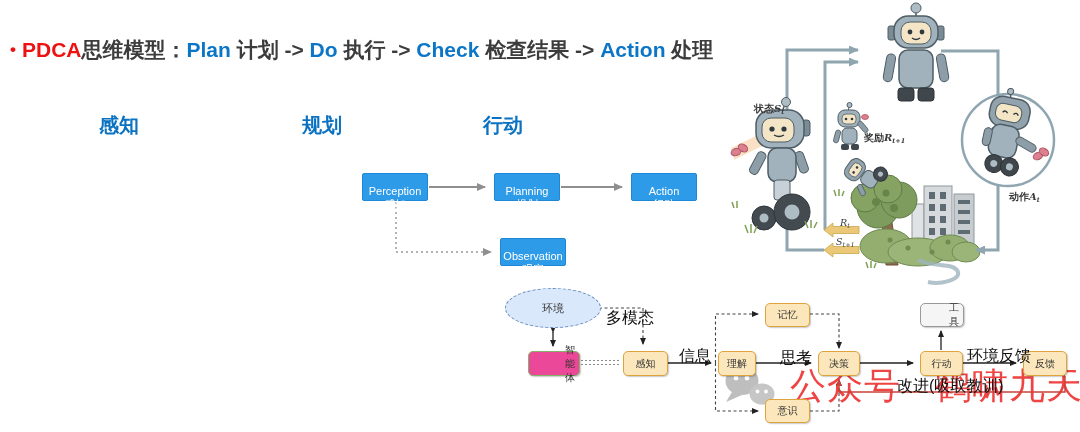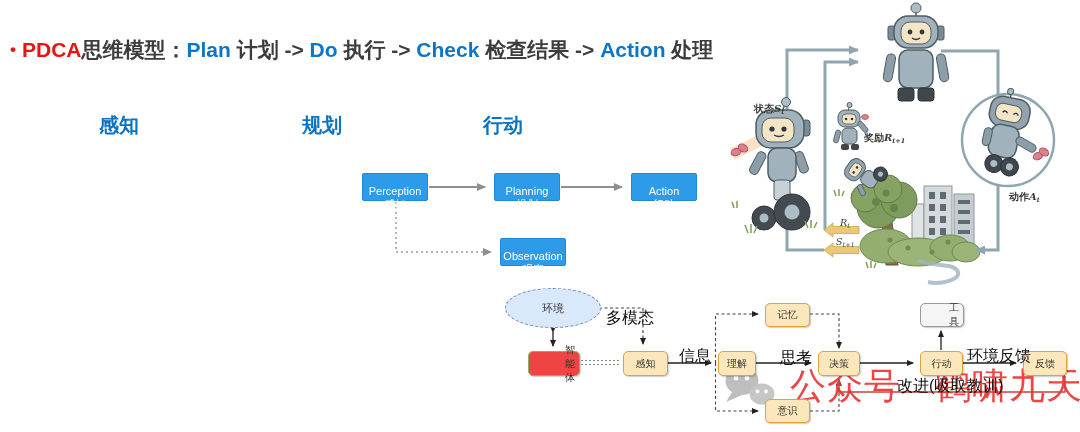--- a/index.html
+++ b/index.html
@@ -15,21 +15,21 @@
   .pipeline{position:absolute;left:349px;top:160px;width:373px;height:127px;background:#fff;}
   .pipeline svg{position:absolute;left:0;top:0;}
   .pbox{position:absolute;width:66px;height:28px;background:#2E9BE8;border:1px solid #1E87D6;
         border-radius:2px;color:#fff;text-align:center;font-size:11px;line-height:13px;padding-top:11px;box-sizing:border-box;}
   
   .agentflow{position:absolute;left:500px;top:285px;width:580px;height:147px;z-index:2;}
   .agentflow svg{position:absolute;left:0;top:0;}
   .node{position:absolute;box-sizing:border-box;display:flex;align-items:center;justify-content:center;
         font-size:10px;color:#333;border-radius:5px;box-shadow:1px 1px 1.5px rgba(0,0,0,.22);}
   .n-orange{background:#FBE7BB;border:1.3px solid #DFA33C;}
-  .n-green{background:#ef4444;border:1.3px solid #82B366;padding-left:36px;}
+  .n-green{background:#ec4899;border:1.3px solid #82B366;padding-left:36px;}
   .n-gray{background:#F5F5F5;border:1.3px solid #999;padding-left:28px;}
   .n-env{position:absolute;left:5px;top:3px;width:96px;height:40px;border-radius:50%;
          background:#DAE8FC;border:1.3px dashed #6C8EBF;display:flex;align-items:center;justify-content:center;
          font-size:11px;color:#333;box-sizing:border-box;}
   .elbl{position:absolute;font-size:16px;color:#111;white-space:nowrap;}
   
   .watermark{position:absolute;left:722px;top:362px;display:flex;align-items:center;z-index:1;}
   .wm-text{font-size:36px;color:#ef4444;letter-spacing:1px;margin-left:12px;white-space:nowrap;}
   .wm-text2{margin-left:34px;}
   

